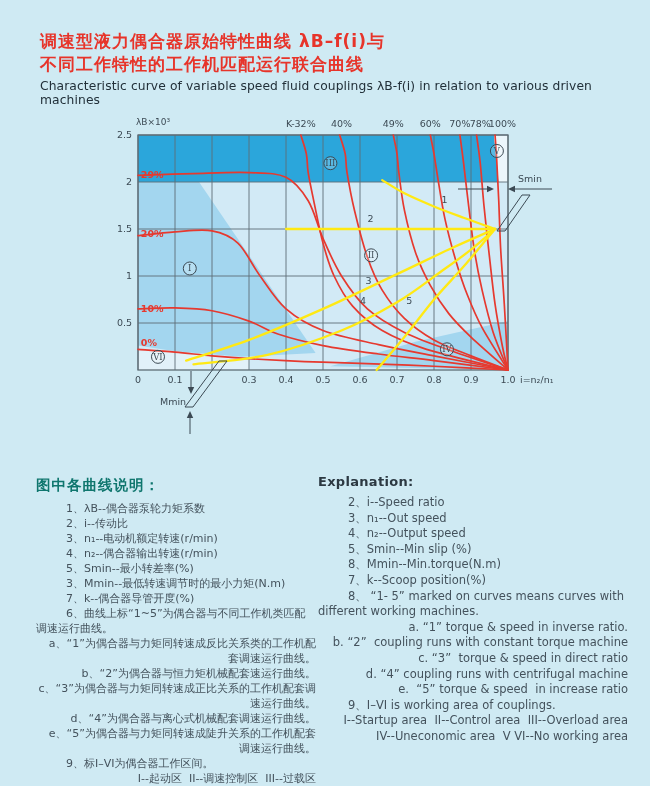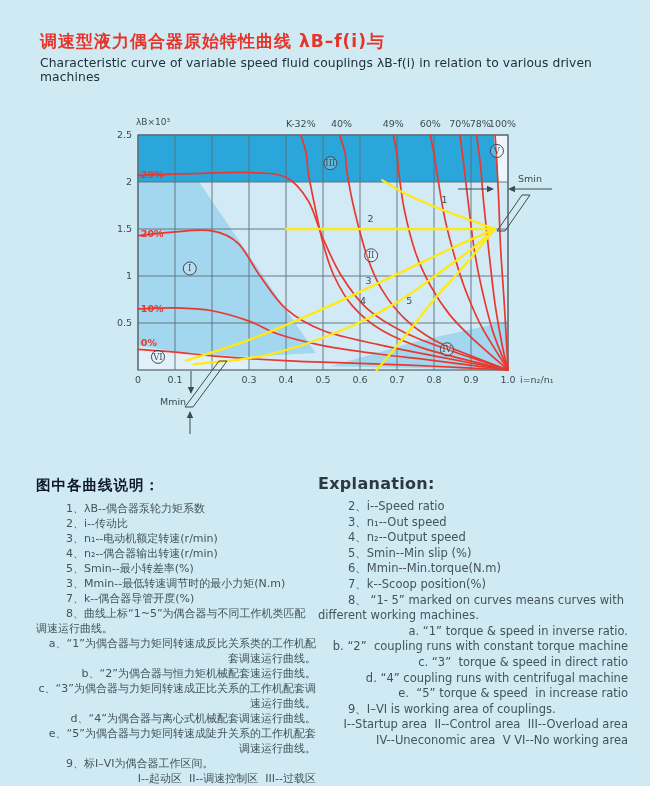--- a/index.html
+++ b/index.html
@@ -10,35 +10,36 @@
     color:#3d4a55;
   }
   .title-block{position:absolute;left:40px;top:30px;width:580px;}
   .title-zh{font-size:17px;font-weight:bold;color:#e7342a;line-height:23px;letter-spacing:1px;}
   .title-en{font-size:12.3px;color:#223039;margin-top:3px;letter-spacing:0.1px;}
   .chart-wrap{position:absolute;left:116px;top:108px;width:460px;height:326px;}
   .chart-wrap svg{display:block;width:460px;height:326px;}
   .cols{position:absolute;left:0;top:468px;width:650px;}
   .col-zh{position:absolute;left:36px;top:8px;width:280px;}
   .col-en{position:absolute;left:318px;top:6px;width:310px;}
-  .col-zh h3{margin:0 0 6px 0;font-size:14.5px;font-weight:bold;color:#0f172a;letter-spacing:1px;}
-  .col-en h3{margin:0 0 6px 0;font-size:16px;font-weight:bold;color:#2c3942;letter-spacing:0.3px;}
+  .col-zh h3{margin:0 0 6px 0;font-size:14.5px;font-weight:bold;color:#0f766e;letter-spacing:1px;}
+  .col-en h3{margin:0 0 6px 0;font-size:13px;font-weight:bold;color:#2c3942;letter-spacing:0.3px;}
   .legend-item{font-size:11px;line-height:15px;color:#44525c;}
   .col-en .legend-item{font-size:11.5px;line-height:15.6px;}
   .legend-item.n{text-indent:30px;}
   .legend-item.s{padding-left:2px;text-align:right;}
   .legend-item.p{padding-left:0;text-align:right;}
 </style>
 </head>
 <body>
 
 <div class="page">
 
   <div class="title-block">
     <div class="title-zh">调速型液力偶合器原始特性曲线 λB–f(i)与</div>
+    <div class="title-zh">不同工作特性的工作机匹配运行联合曲线</div>
     <div class="title-en">Characteristic curve of variable speed fluid couplings λB-f(i) in relation to various driven machines</div>
   </div>
 
   <div class="chart-wrap">
     <svg id="chart-svg" viewBox="0 0 460 326">
         <rect x="22" y="27" width="370" height="235" fill="#d2eaf6"></rect>
         <polygon points="22,74 22,27 377.94,27 382.75,74" fill="#2ba6db"></polygon>
         <polygon points="377.94,27 392,27 392,74 382.75,74" fill="#ecf6fb"></polygon>
         <polygon points="22,237.56 22,74 83.05000000000001,74 147.8,168.94 199.6,245.08 125.60000000000001,248.84 59,243.2" fill="#a3d6ef"></polygon>
         <polygon points="214.4,258.24 299.5,233.8 392,213.12 392,262" fill="#a3d6ef"></polygon>
@@ -140,38 +141,38 @@
     <div class="col-zh">
       <h3>图中各曲线说明：</h3>
       <div id="zh-list">
           <div class="legend-item n">1、λB--偶合器泵轮力矩系数</div>
           <div class="legend-item n">2、i--传动比</div>
           <div class="legend-item n">3、n₁--电动机额定转速(r/min)</div>
           <div class="legend-item n">4、n₂--偶合器输出转速(r/min)</div>
           <div class="legend-item n">5、Smin--最小转差率(%)</div>
           <div class="legend-item n">3、Mmin--最低转速调节时的最小力矩(N.m)</div>
           <div class="legend-item n">7、k--偶合器导管开度(%)</div>
-          <div class="legend-item n">8、曲线上标“1~5”为偶合器与不同工作机类匹配调速运行曲线。</div>
+          <div class="legend-item n">6、曲线上标“1~5”为偶合器与不同工作机类匹配调速运行曲线。</div>
           <div class="legend-item s">a、“1”为偶合器与力矩同转速成反比关系类的工作机配套调速运行曲线。</div>
           <div class="legend-item s">b、“2”为偶合器与恒力矩机械配套速运行曲线。</div>
           <div class="legend-item s">c、“3”为偶合器与力矩同转速成正比关系的工作机配套调速运行曲线。</div>
           <div class="legend-item s">d、“4”为偶合器与离心式机械配套调速运行曲线。</div>
           <div class="legend-item s">e、“5”为偶合器与力矩同转速成陡升关系的工作机配套调速运行曲线。</div>
           <div class="legend-item n">9、标I–VI为偶合器工作区间。</div>
           <div class="legend-item p">I--起动区&nbsp;&nbsp;II--调速控制区&nbsp;&nbsp;III--过载区</div>
         </div>
     </div>
     <div class="col-en">
       <h3>Explanation:</h3>
       <div id="en-list">
           <div class="legend-item n">2、i--Speed ratio</div>
           <div class="legend-item n">3、n₁--Out speed</div>
           <div class="legend-item n">4、n₂--Output speed</div>
           <div class="legend-item n">5、Smin--Min slip (%)</div>
-          <div class="legend-item n">6、Mmin--Min.torque(N.m)</div>
+          <div class="legend-item n">8、Mmin--Min.torque(N.m)</div>
           <div class="legend-item n">7、k--Scoop position(%)</div>
           <div class="legend-item n">8、&nbsp;“1- 5” marked on curves means curves with different working machines.</div>
           <div class="legend-item s">a. “1” torque &amp; speed in inverse ratio.</div>
           <div class="legend-item s">b. “2”&nbsp; coupling runs with constant torque machine</div>
           <div class="legend-item s">c. “3”&nbsp; torque &amp; speed in direct ratio</div>
           <div class="legend-item s">d. “4” coupling runs with centrifugal machine</div>
           <div class="legend-item s">e.&nbsp; “5” torque &amp; speed&nbsp; in increase ratio</div>
           <div class="legend-item n">9、I–VI is working area of couplings.</div>
           <div class="legend-item p">I--Startup area&nbsp;&nbsp;II--Control area&nbsp;&nbsp;III--Overload area</div>
           <div class="legend-item p">IV--Uneconomic area&nbsp;&nbsp;V VI--No working area</div>

